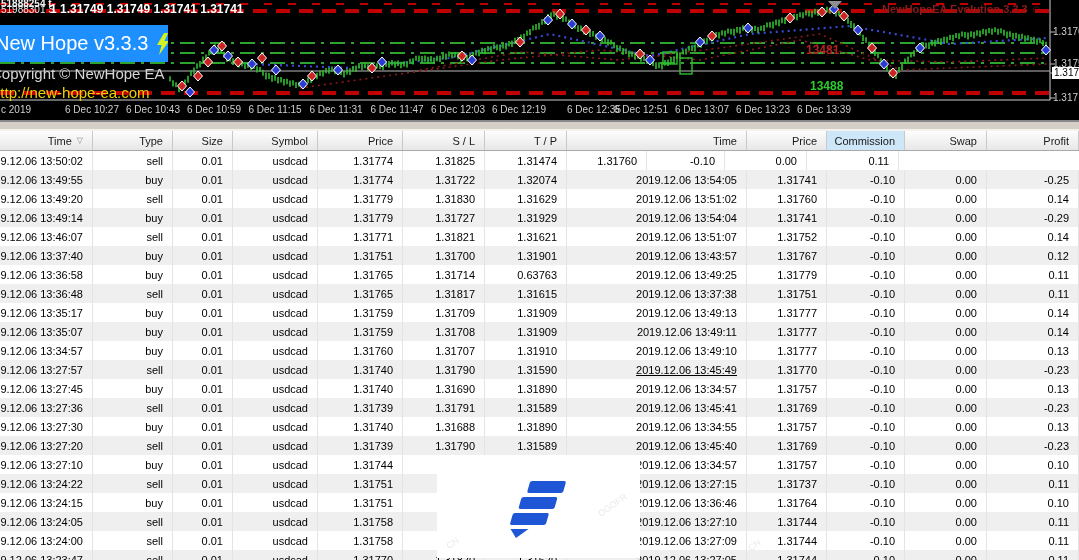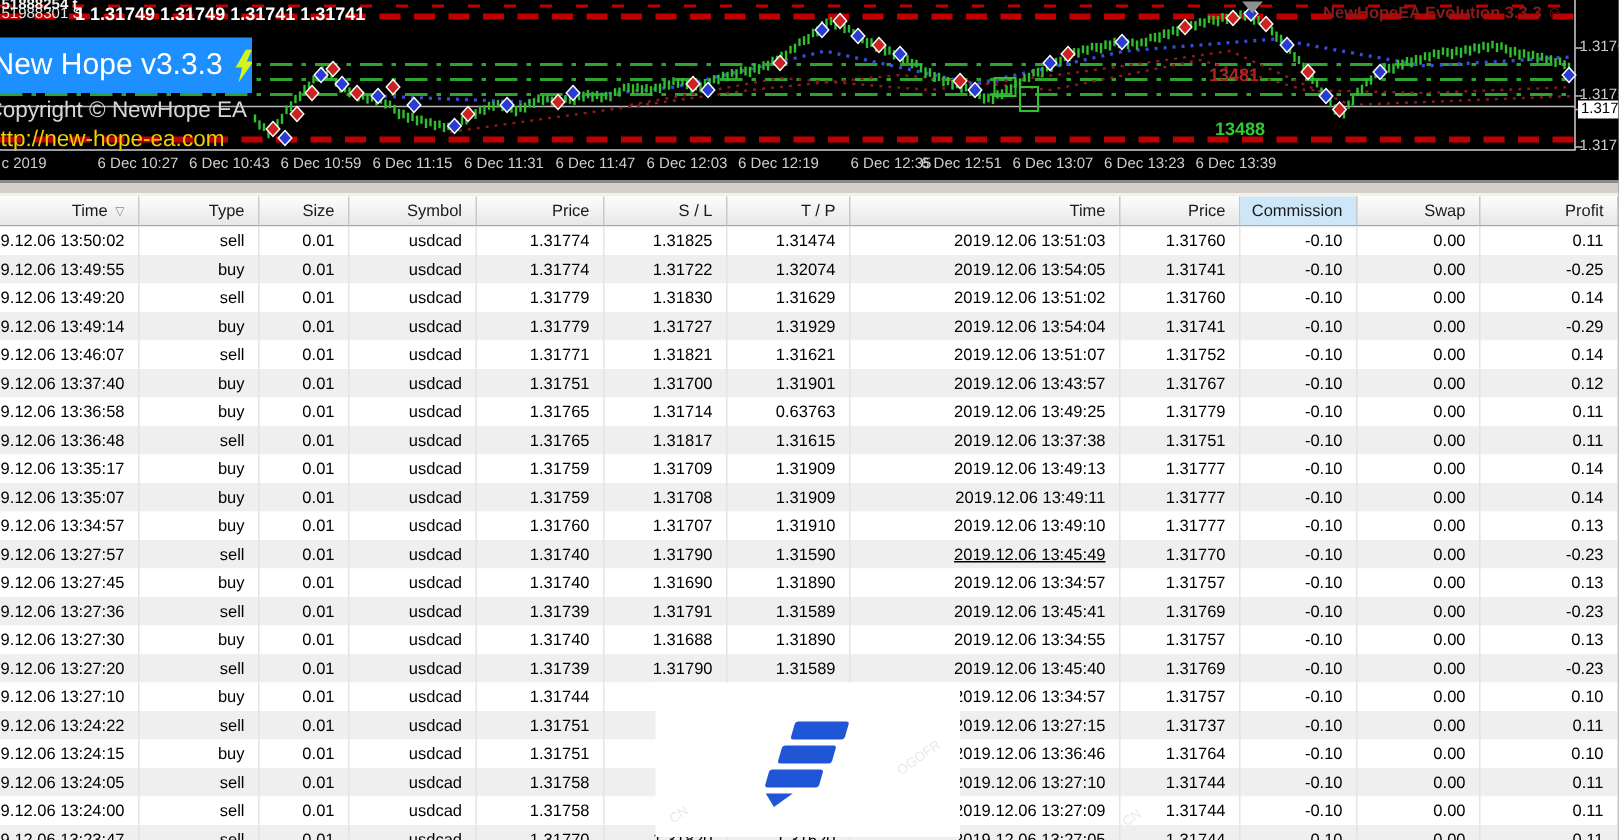--- a/index.html
+++ b/index.html
@@ -567,21 +567,20 @@
     </div>
   <div id="tbody">
       <div class="trow">
         <div class="tcell" style="width: 93px;">2019.12.06 13:50:02</div>
         <div class="tcell" style="width: 80px;">sell</div>
         <div class="tcell" style="width: 60px;">0.01</div>
         <div class="tcell" style="width: 85px;">usdcad</div>
         <div class="tcell" style="width: 85px;">1.31774</div>
         <div class="tcell" style="width: 82px;">1.31825</div>
         <div class="tcell" style="width: 82px;">1.31474</div>
-        <div class="tcell" style="width: 180px;">2019.12.06 13:51:03</div>
         <div class="tcell" style="width: 80px;">1.31760</div>
         <div class="tcell" style="width: 78px;">-0.10</div>
         <div class="tcell" style="width: 82px;">0.00</div>
         <div class="tcell" style="width: 92px;">0.11</div>
       </div>
       <div class="trow alt">
         <div class="tcell" style="width: 93px;">2019.12.06 13:49:55</div>
         <div class="tcell" style="width: 80px;">buy</div>
         <div class="tcell" style="width: 60px;">0.01</div>
         <div class="tcell" style="width: 85px;">usdcad</div>

